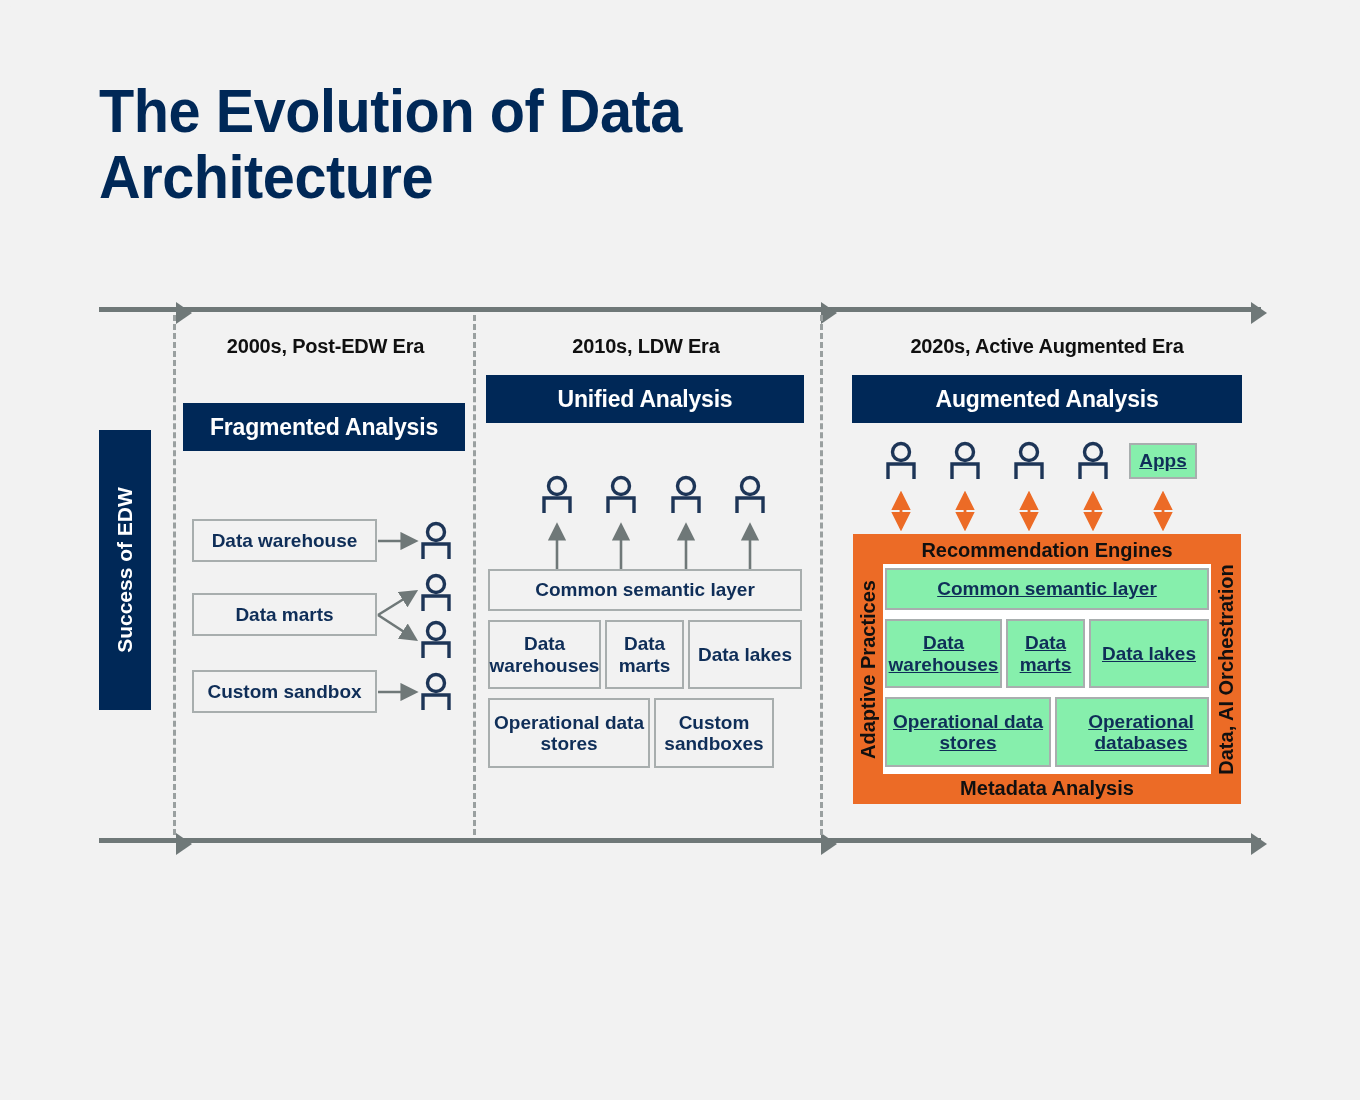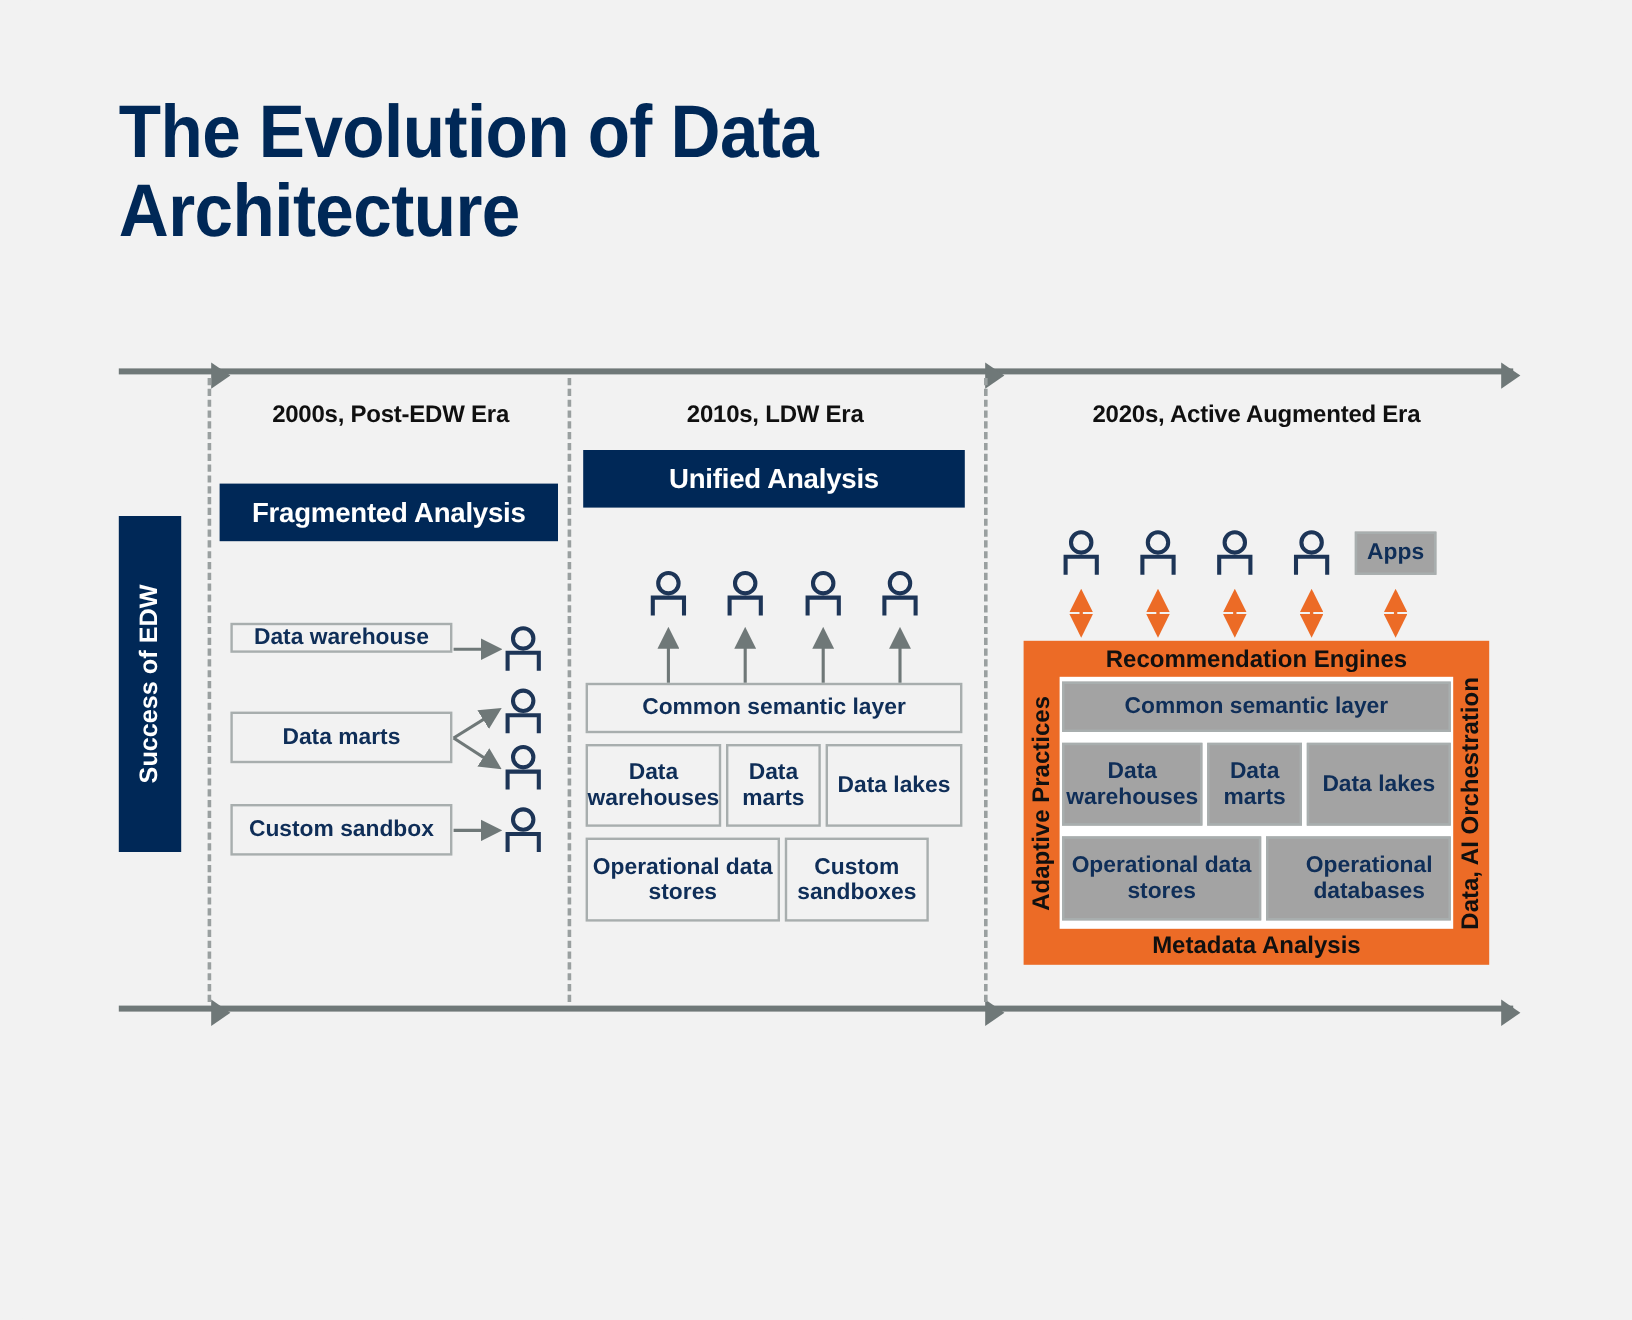--- a/index.html
+++ b/index.html
@@ -117,21 +117,21 @@
     color: #0f2e58;
     font-size: 19px;
     font-weight: 700;
     display: flex;
     align-items: center;
     justify-content: center;
     text-align: center;
     line-height: 1.12;
     padding: 2px 4px;
   }
-  .node.white { background: #a3a3a3; }
+  .node.white { background: #86efac; text-decoration: underline; }
 
   
   .person {
     position: absolute;
     width: 34px;
     height: 40px;
   }
 
   
   .garrow { position: absolute; }
@@ -226,26 +226,27 @@
   <div class="divider" style="left:473px;"></div>
   <div class="divider" style="left:820px;"></div>
 
   <div class="era-name" style="left:183px; width:285px;">2000s, Post-EDW Era</div>
   <div class="era-banner" style="left:183px; top:375px; width:282px;margin-top:28px;">Fragmented Analysis</div>
 
   <div class="era-name" style="left:486px; width:320px;">2010s, LDW Era</div>
   <div class="era-banner" style="left:486px; top:375px; width:318px;">Unified Analysis</div>
 
   <div class="era-name" style="left:852px; width:390px;">2020s, Active Augmented Era</div>
+  <div class="era-banner" style="left:852px; top:375px; width:390px;">Augmented Analysis</div>
 
   <div id="success-of-edw">
     <span>Success of EDW</span>
   </div>
 
-  <div class="node" style="left:192px; top:519px; width:185px; height:25px;">Data warehouse</div>
+  <div class="node" style="left:192px; top:519px; width:185px; height:43px;">Data warehouse</div>
   <div class="node" style="left:192px; top:593px; width:185px; height:43px;">Data marts</div>
   <div class="node" style="left:192px; top:670px; width:185px; height:43px;">Custom sandbox</div>
 
   <svg class="garrow" style="left:377px; top:500px; width:60px; height:220px;">
     <defs>
       <marker id="gh" markerWidth="7" markerHeight="7" refX="5.6" refY="3.5" orient="auto">
         <path d="M0,0 L7,3.5 L0,7 z" fill="#6f7878"></path>
       </marker>
     </defs>
     <line x1="1" y1="41" x2="38" y2="41" stroke="#6f7878" stroke-width="2.6" marker-end="url(#gh)"></line>

